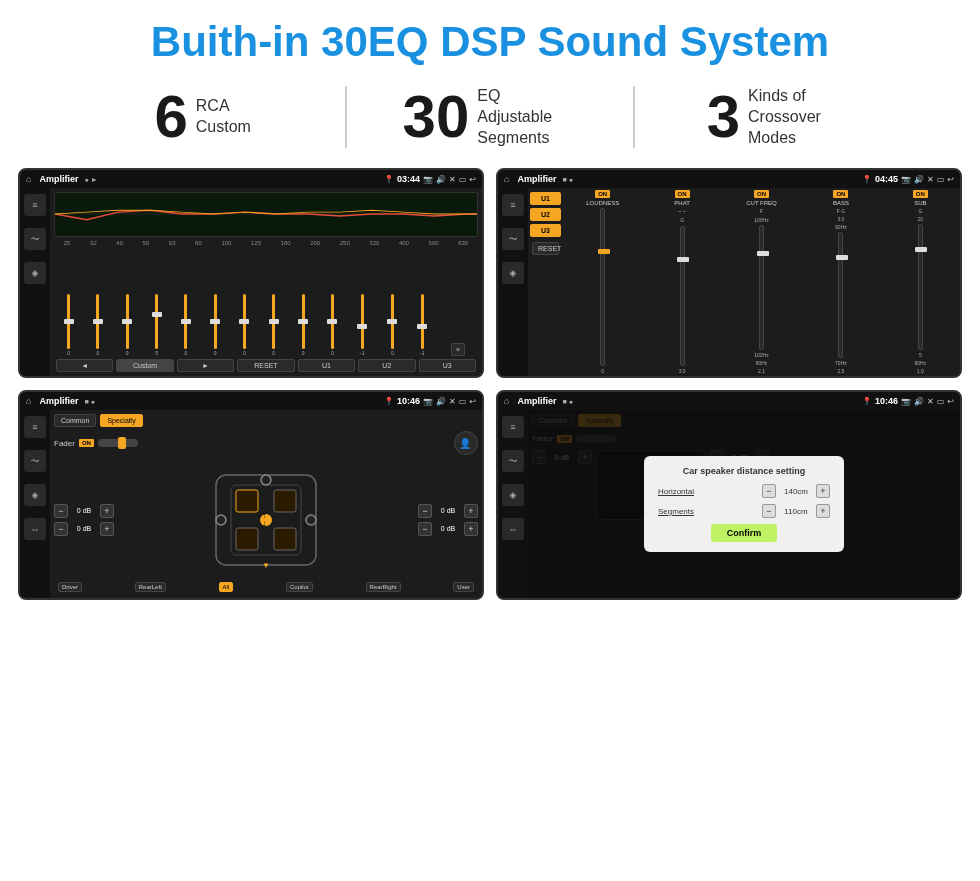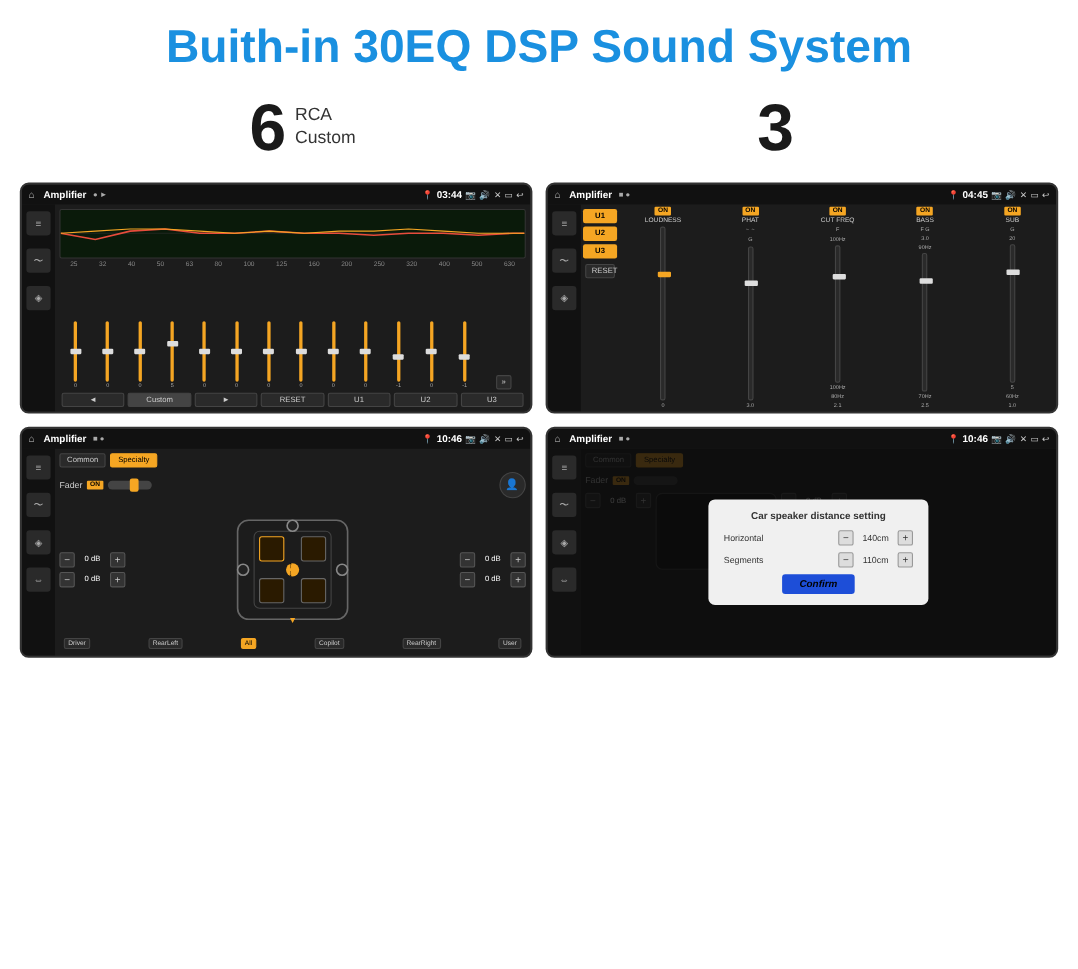--- a/index.html
+++ b/index.html
@@ -389,65 +389,71 @@
       color: #333;
       margin-bottom: 8px;
       text-align: center;
     }
     .dialog-row {
       display: flex;
       align-items: center;
       justify-content: space-between;
       margin-bottom: 6px;
     }
-    .dialog-row-label { font-size: 8px; color: #333; }
+    .dialog-row-label { font-size: 8px; color: #333; text-decoration: underline; }
     .dialog-ctrl {
       display: flex;
       align-items: center;
       gap: 2px;
     }
     .d-minus, .d-plus {
       width: 14px;
       height: 14px;
       background: #ddd;
       border: 1px solid #999;
       border-radius: 2px;
       font-size: 9px;
       display: flex;
       align-items: center;
       justify-content: center;
       color: #333;
     }
     .d-val { font-size: 8px; color: #333; width: 36px; text-align: center; }
     .dialog-confirm {
-      background: #1d4ed8;
+      background: #bef264;
       color: #000;
       font-size: 9px;
       font-weight: bold;
       padding: 4px 16px;
       border-radius: 3px;
       text-align: center;
       margin: 4px auto 0;
       width: fit-content;
-      font-style: italic;
     }
   </style>
 </head>
 <body>
 
 <div class="main-title">Buith-in 30EQ DSP Sound System</div>
 
 <div class="stats-row">
   <div class="stat-item">
     <span class="stat-number">6</span>
     <span class="stat-text" style="white-space:pre-line">RCA
 Custom</span>
   </div>
+  <div class="stat-item center">
+    <span class="stat-number">30</span>
+    <span class="stat-text" style="white-space:pre-line">EQ Adjustable
+Segments</span>
+  </div>
   <div class="stat-item">
     <span class="stat-number">3</span>
+    <span class="stat-text" style="white-space:pre-line">Kinds of
+Crossover Modes</span>
   </div>
 </div>
 
 <div class="screens-grid">
 
   <div class="screen-container">
     <div class="status-bar">
       <span class="sb-home">⌂</span>
       <span class="sb-title">Amplifier</span>
       <span class="sb-dots">● ►</span>

